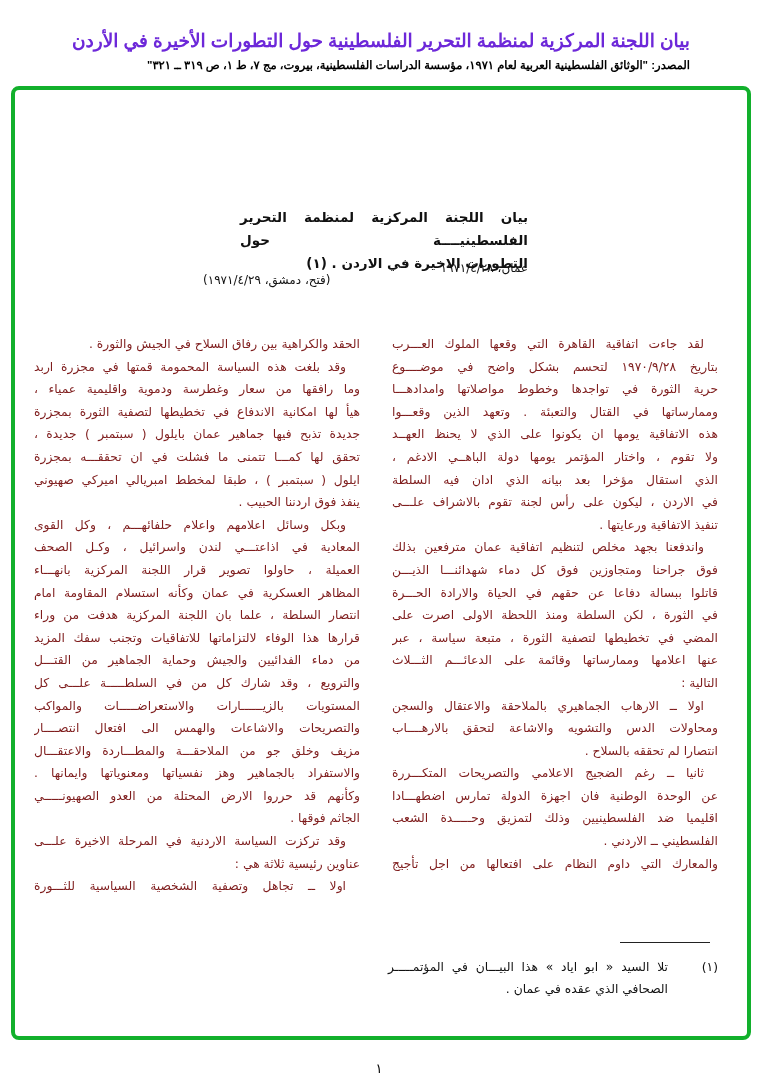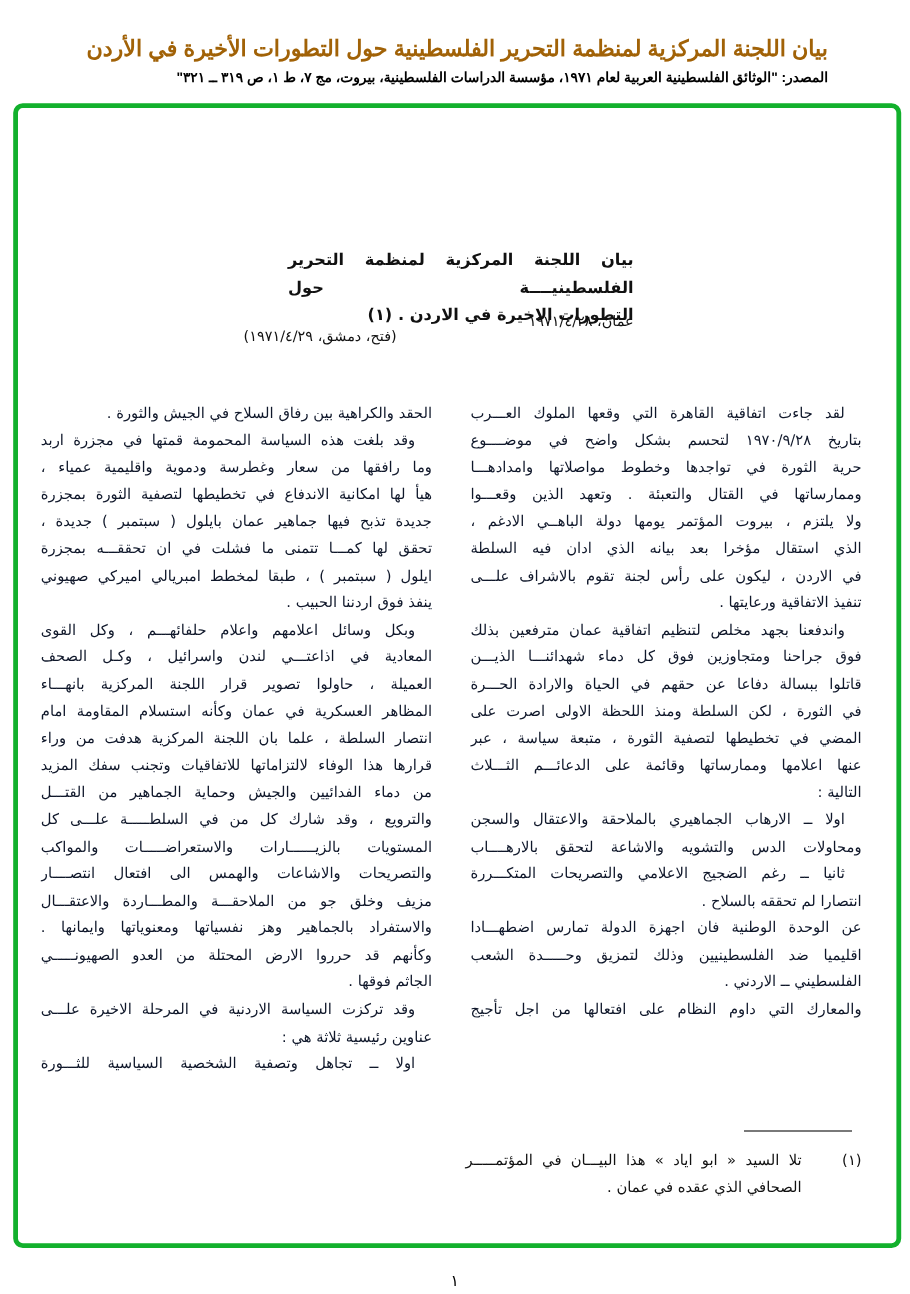--- a/index.html
+++ b/index.html
@@ -4,21 +4,21 @@
   <style>
     html, body { margin: 0; padding: 0; background: #ffffff; }
     body {
       width: 758px; height: 1078px; position: relative; overflow: hidden;
       font-family: "DejaVu Sans", sans-serif; color: #111;
     }
     .doc-title {
       position: absolute; top: 30px; right: 68px; width: 640px;
       direction: rtl; text-align: right;
       font-family: "Liberation Sans", sans-serif; font-weight: bold;
-      font-size: 18.5px; line-height: 22px; color: #a16207;
+      font-size: 18.5px; line-height: 22px; color: #6d28d9;
     }
     .doc-source {
       position: absolute; top: 58px; right: 68px; width: 660px;
       direction: rtl; text-align: right;
       font-family: "Liberation Sans", sans-serif; font-weight: bold;
       font-size: 11.5px; line-height: 14px; color: #000;
     }
     .frame {
       position: absolute; left: 11px; top: 86px; width: 732px; height: 946px;
       border: 4px solid #12b02c; border-radius: 8px; box-sizing: content-box;
@@ -34,21 +34,21 @@
     .dateline {
       position: absolute; top: 258px; right: 230px; width: 325px; height: 20px;
       direction: rtl; font-size: 12px; line-height: 20px; color: #111;
     }
     .dateline .d-right { position: absolute; right: 0; top: 0; }
     .dateline .d-left { position: absolute; left: 0; top: 12px; }
     .col {
       position: absolute; top: 333px; width: 326px;
       direction: rtl; text-align: justify;
       font-family: "DejaVu Sans", sans-serif;
-      font-size: 12.3px; line-height: 22.6px; color: #0f172a;
+      font-size: 12.3px; line-height: 22.6px; color: #7f1d1d;
     }
     .col.right { right: 40px; }
     .col.left { right: 398px; }
     .col .ln { display: block; text-align-last: justify; white-space: nowrap; overflow: hidden; }
     .col .ln.end { text-align-last: right; }
     .col .ln.indent { padding-right: 14px; }
     .footnote-rule {
       position: absolute; top: 942px; right: 48px; width: 90px; height: 1px;
       background: #222;
     }
@@ -81,35 +81,36 @@
 <div class="dateline">
   <span class="d-right">عمان، ١٩٧١/٤/٢٨</span>
   <span class="d-left">(فتح، دمشق، ١٩٧١/٤/٢٩)</span>
 </div>
 
 <div class="col right">
   <span class="ln indent">لقد جاءت اتفاقية القاهرة التي وقعها الملوك العـــرب</span>
   <span class="ln">بتاريخ ١٩٧٠/٩/٢٨ لتحسم بشكل واضح في موضــــوع</span>
   <span class="ln">حرية الثورة في تواجدها وخطوط مواصلاتها وامدادهـــا</span>
   <span class="ln">وممارساتها في القتال والتعبئة . وتعهد الذين وقعـــوا</span>
-  <span class="ln">ولا يلتزم ، بيروت المؤتمر يومها دولة الباهــي الادغم ،</span>
+  <span class="ln">هذه الاتفاقية يومها ان يكونوا على الذي لا يحنظ العهــد</span>
+  <span class="ln">ولا تقوم ، واختار المؤتمر يومها دولة الباهــي الادغم ،</span>
   <span class="ln">الذي استقال مؤخرا بعد بيانه الذي ادان فيه السلطة</span>
   <span class="ln">في الاردن ، ليكون على رأس لجنة تقوم بالاشراف علـــى</span>
   <span class="ln end">تنفيذ الاتفاقية ورعايتها .</span>
   <span class="ln indent">واندفعنا بجهد مخلص لتنظيم اتفاقية عمان مترفعين بذلك</span>
   <span class="ln">فوق جراحنا ومتجاوزين فوق كل دماء شهدائنـــا الذيـــن</span>
   <span class="ln">قاتلوا ببسالة دفاعا عن حقهم في الحياة والارادة الحـــرة</span>
   <span class="ln">في الثورة ، لكن السلطة ومنذ اللحظة الاولى اصرت على</span>
   <span class="ln">المضي في تخطيطها لتصفية الثورة ، متبعة سياسة ، عبر</span>
   <span class="ln">عنها اعلامها وممارساتها وقائمة على الدعائـــم الثـــلاث</span>
   <span class="ln end">التالية :</span>
   <span class="ln indent">اولا ــ الارهاب الجماهيري بالملاحقة والاعتقال والسجن</span>
   <span class="ln">ومحاولات الدس والتشويه والاشاعة لتحقق بالارهــــاب</span>
+  <span class="ln end">انتصارا لم تحققه بالسلاح .</span>
   <span class="ln indent">ثانيا ــ رغم الضجيج الاعلامي والتصريحات المتكـــررة</span>
-  <span class="ln end">انتصارا لم تحققه بالسلاح .</span>
   <span class="ln">عن الوحدة الوطنية فان اجهزة الدولة تمارس اضطهـــادا</span>
   <span class="ln">اقليميا ضد الفلسطينيين وذلك لتمزيق وحـــــدة الشعب</span>
   <span class="ln end">الفلسطيني ــ الاردني .</span>
   <span class="ln">والمعارك التي داوم النظام على افتعالها من اجل تأجيج</span>
 </div>
 
 <div class="col left">
   <span class="ln end">الحقد والكراهية بين رفاق السلاح في الجيش والثورة .</span>
   <span class="ln indent">وقد بلغت هذه السياسة المحمومة قمتها في مجزرة اربد</span>
   <span class="ln">وما رافقها من سعار وغطرسة ودموية واقليمية عمياء ،</span>

